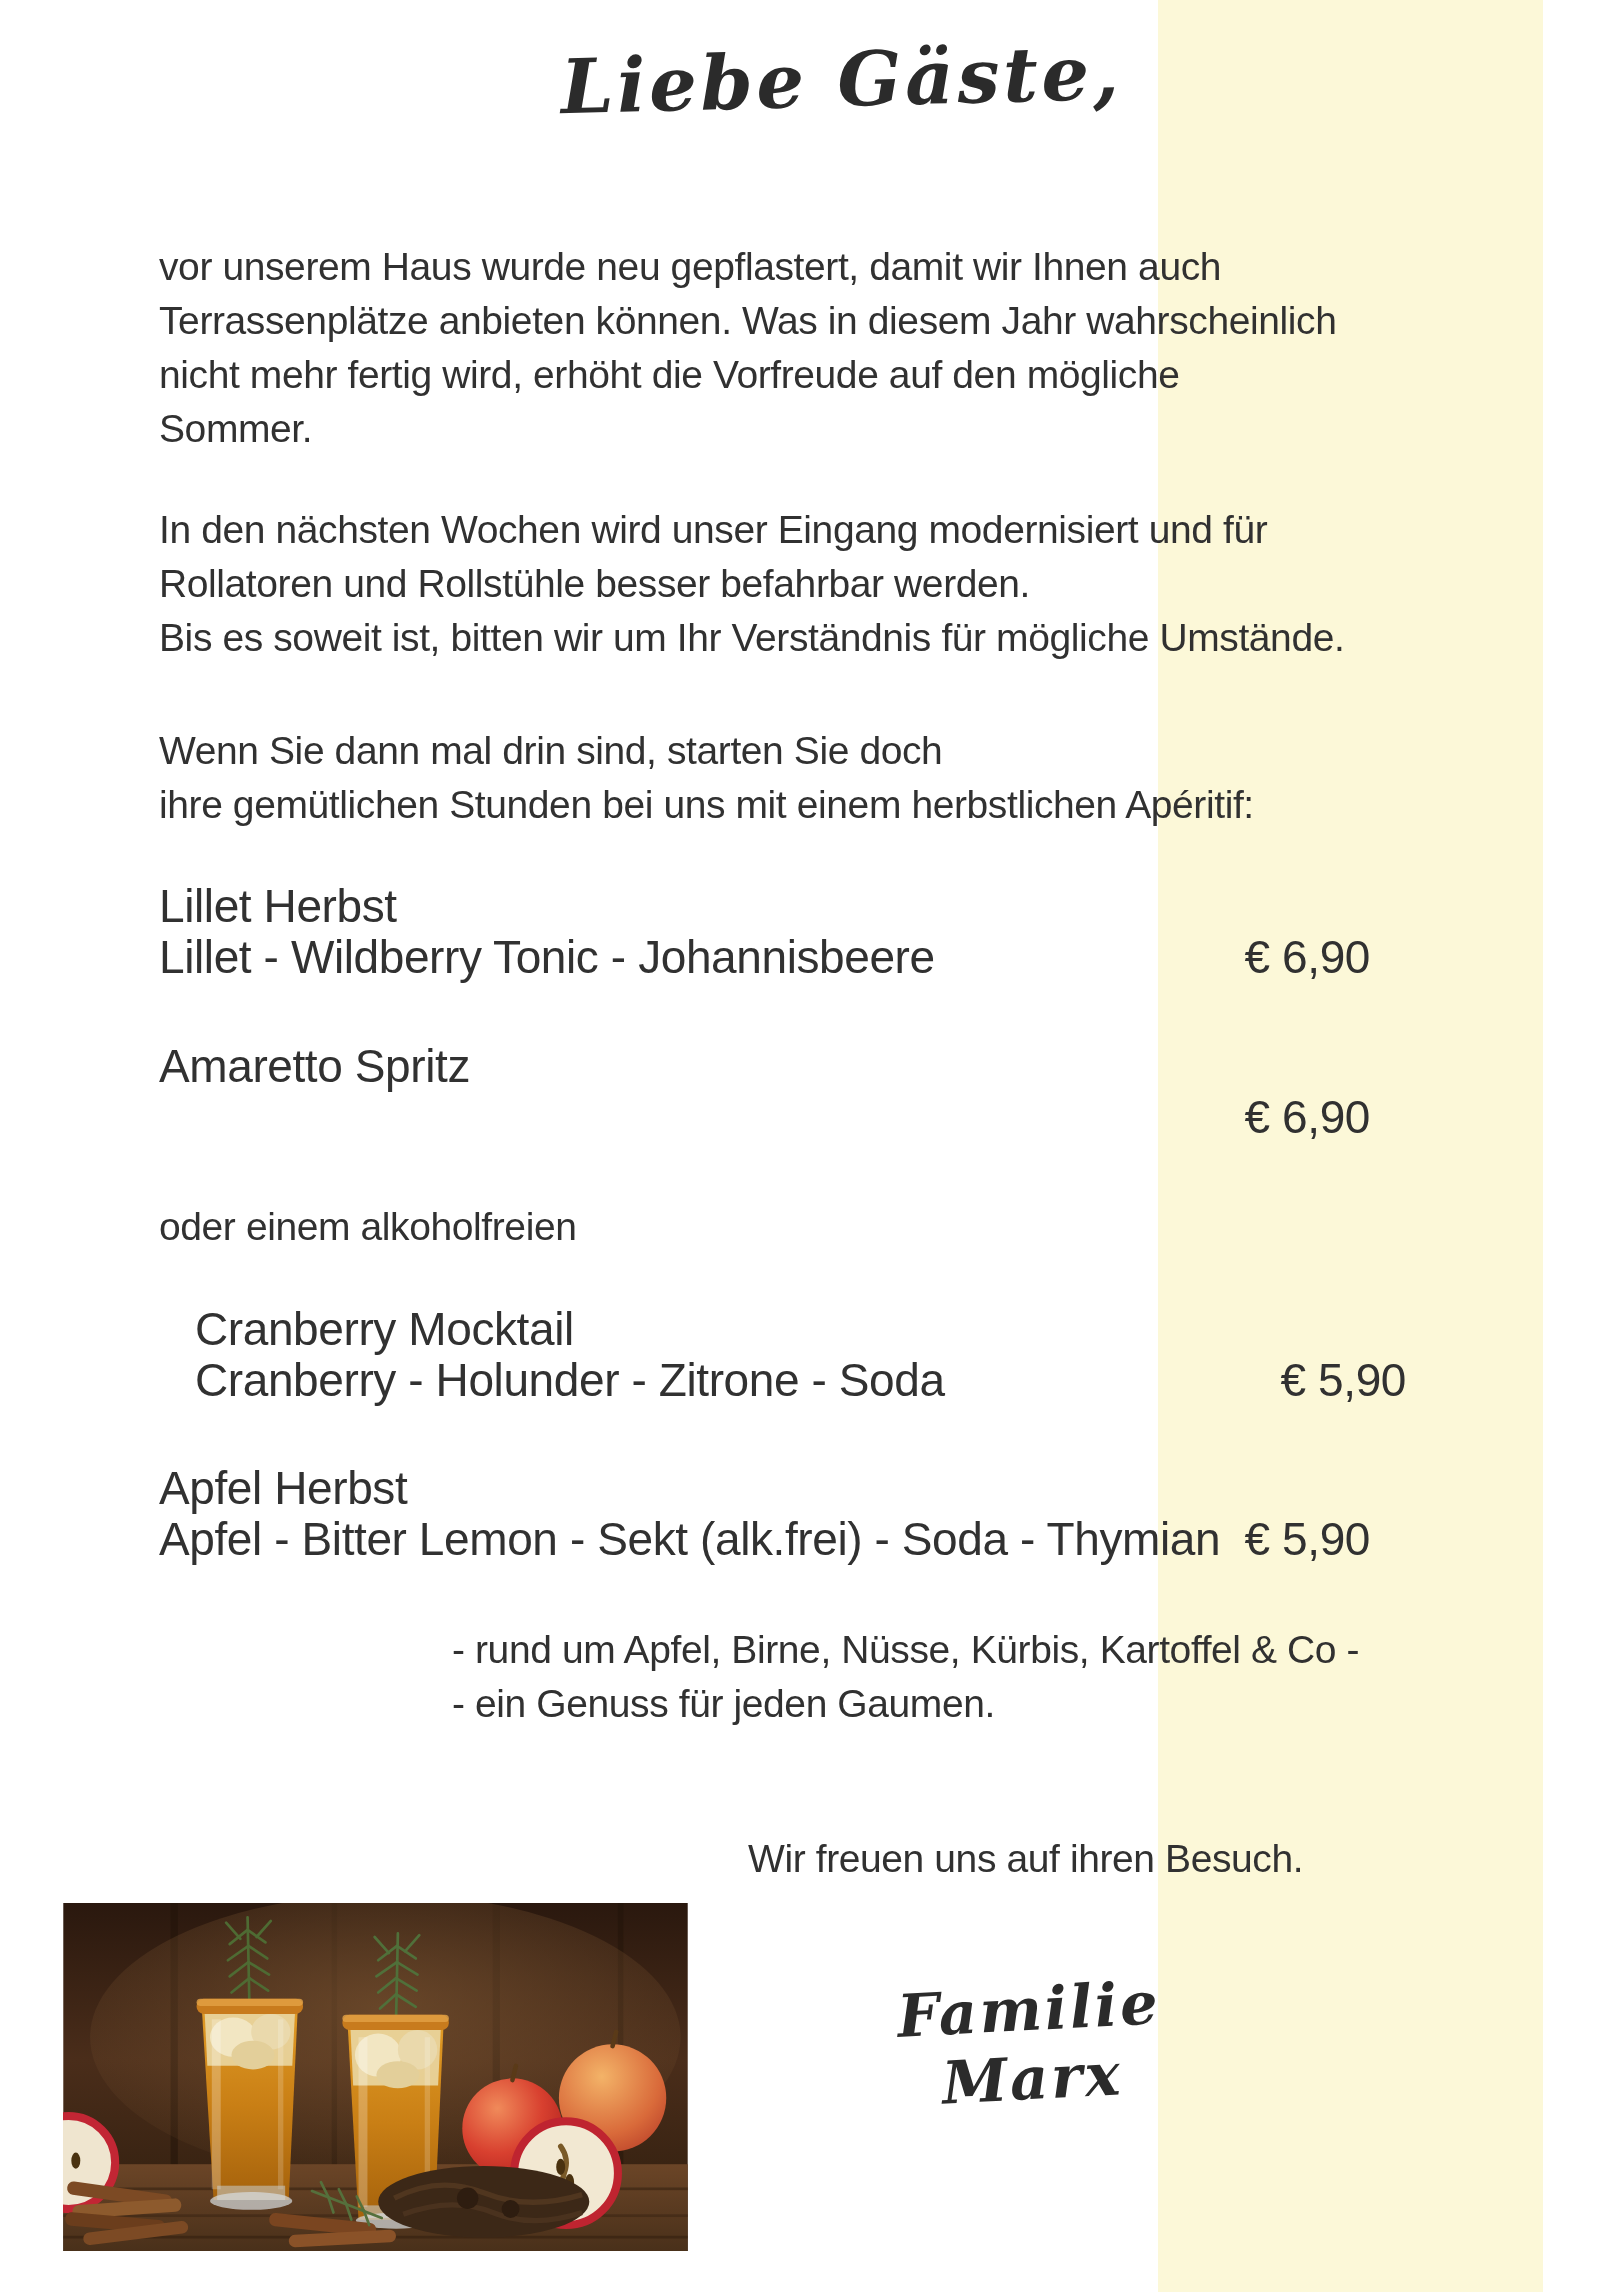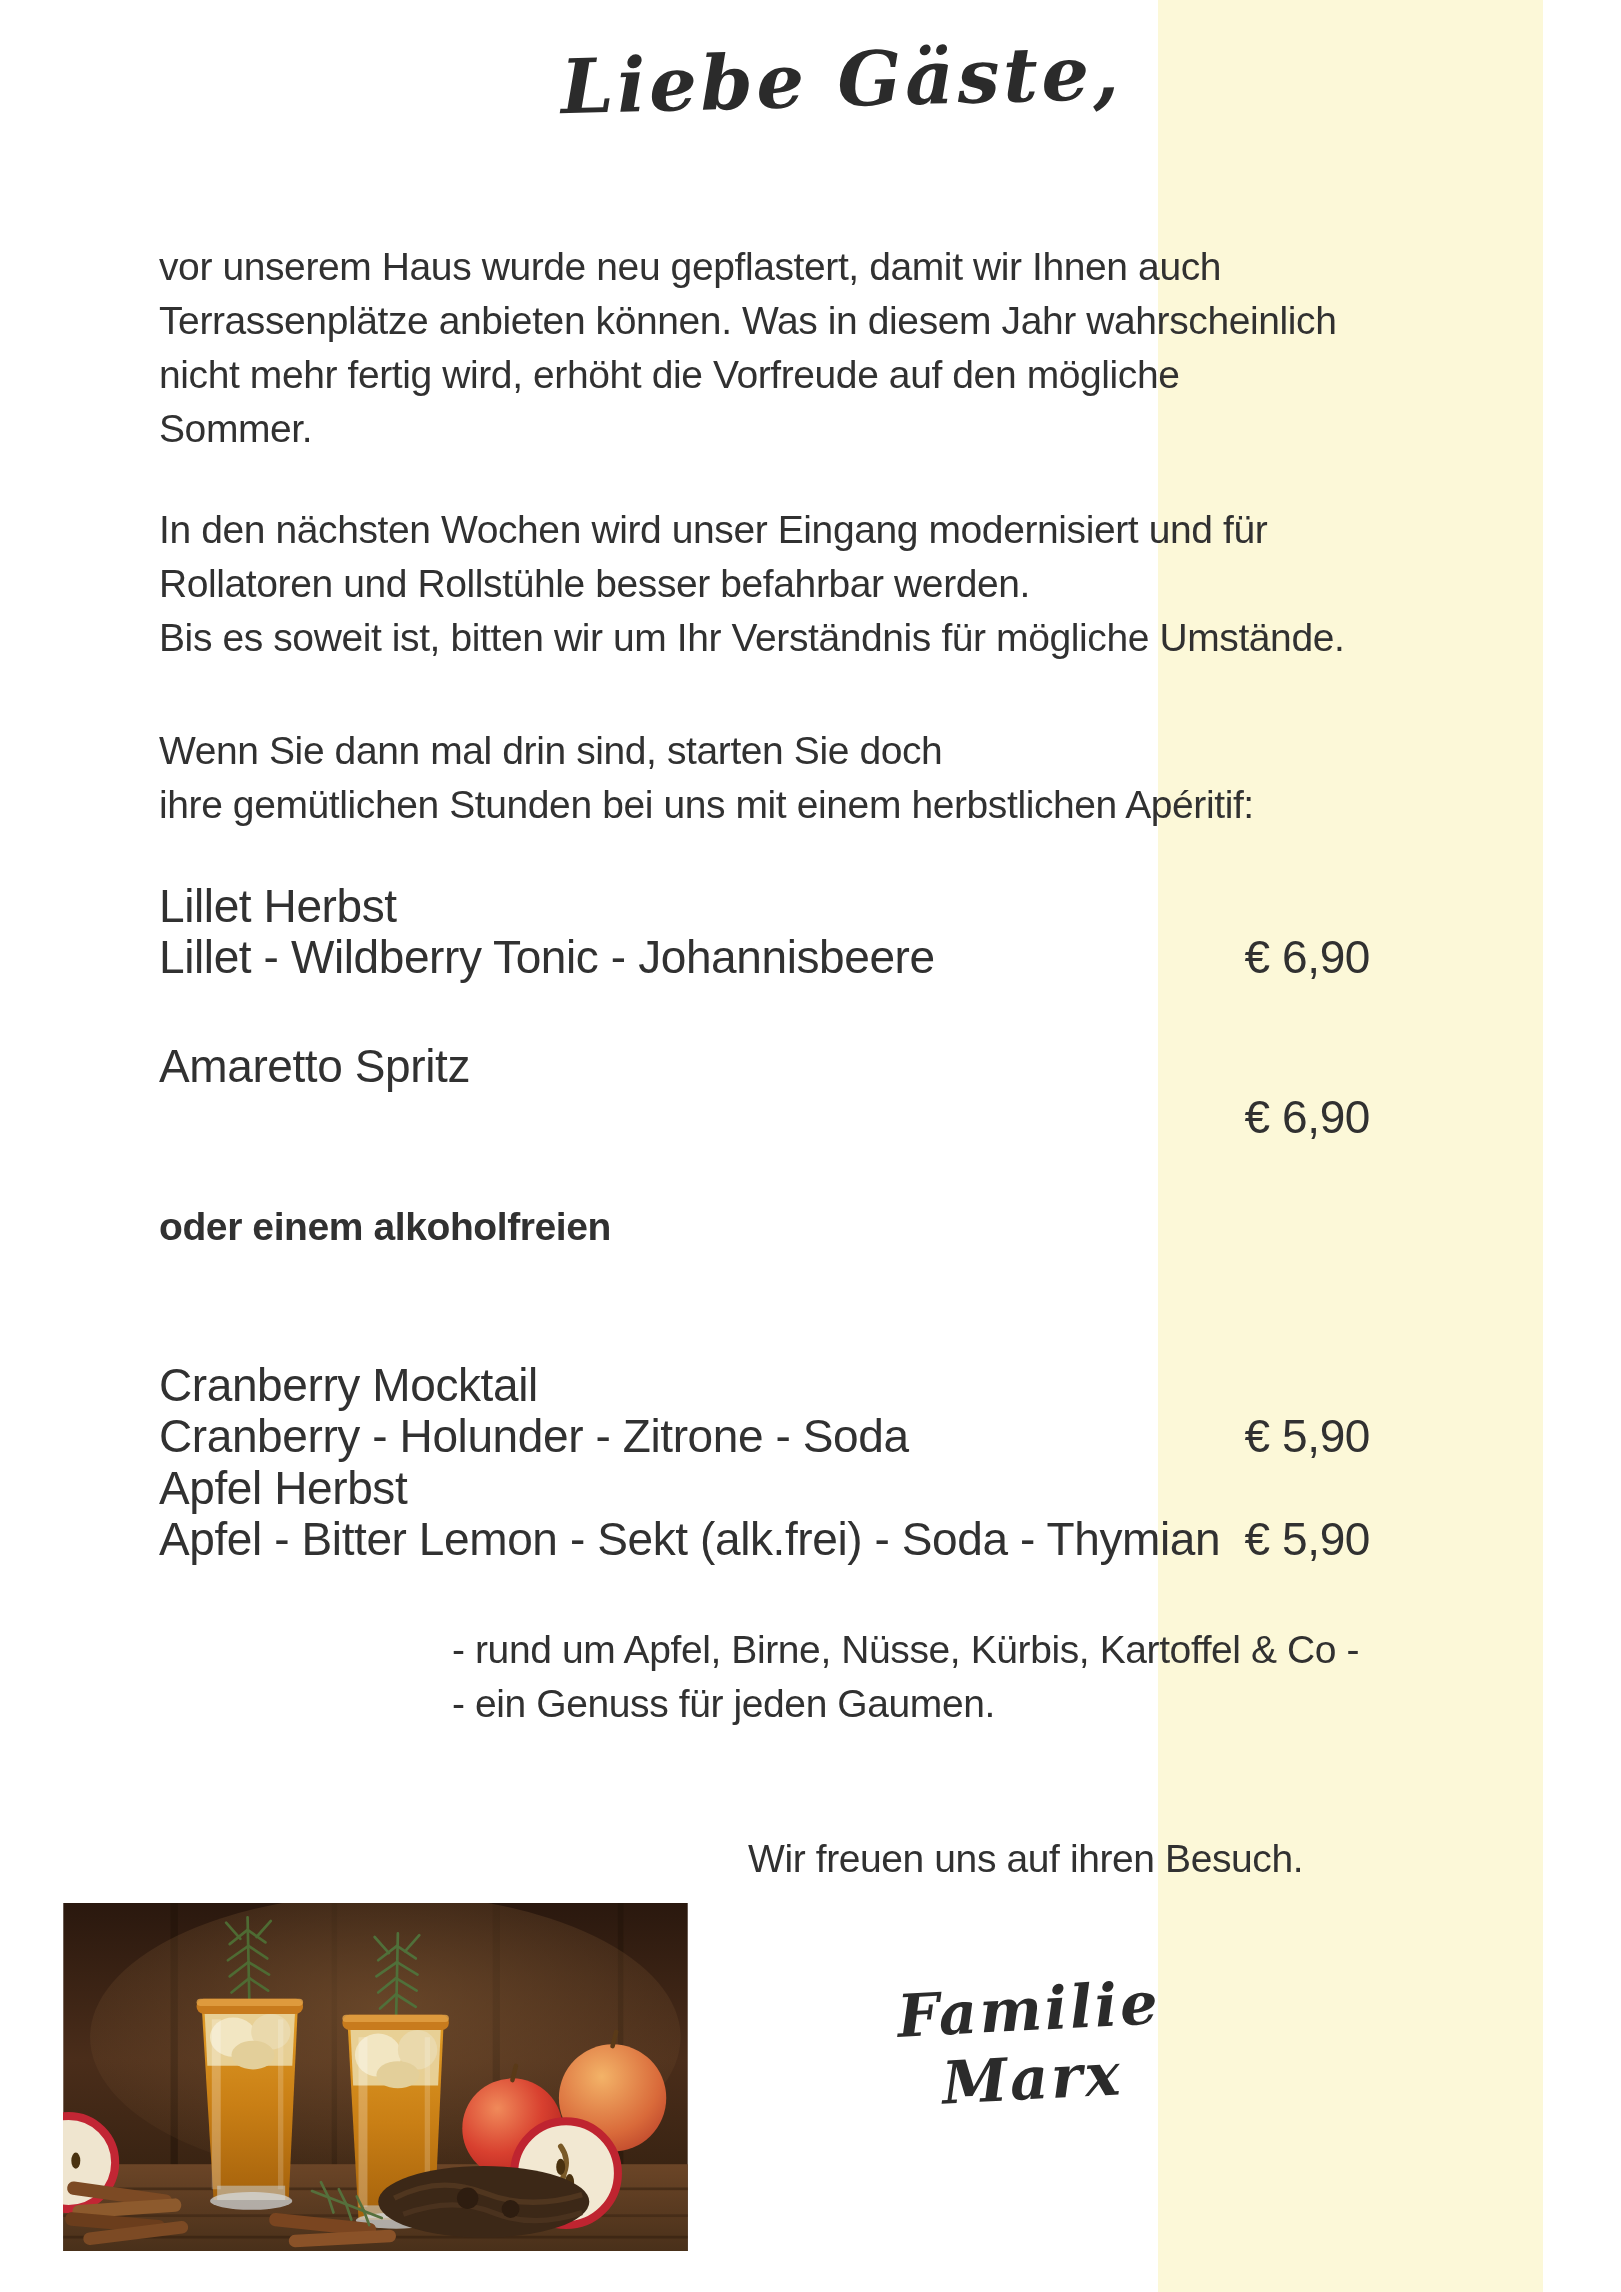--- a/index.html
+++ b/index.html
@@ -34,26 +34,26 @@
     position:absolute;left:159px;
     font-size:39px;line-height:54px;letter-spacing:-0.4px;
     white-space:nowrap;
   }
   .p1{top:240px;}
   .p2{top:503px;}
   .p3{top:724px;}
   .menu-item{position:absolute;left:159px;width:1211px;font-size:46px;letter-spacing:-0.4px;}
   .mi-1{top:881px;}
   .mi-2{top:1041px;}
-  .mi-3{top:1360px;}
+  .mi-3{top:1304px;margin-left:36px;}
   .mi-4{top:1463px;}
   .item-name{line-height:51px;white-space:nowrap;}
   .item-row{position:relative;line-height:51px;white-space:nowrap;}
   .item-price{position:absolute;right:0;top:0;}
-  .note{top:1200px;font-weight:bold;}
+  .note{top:1200px;}
   .herbst{left:452px;top:1623px;}
   .welcome{left:748px;top:1832px;}
   .photo{
     position:absolute;left:63px;top:1903px;
     width:625px;height:348px;display:block;
   }
   .signature{
     position:absolute;left:802px;top:1975px;width:457px;
     font-family:"DejaVu Serif",serif;
     font-style:italic;font-weight:bold;

